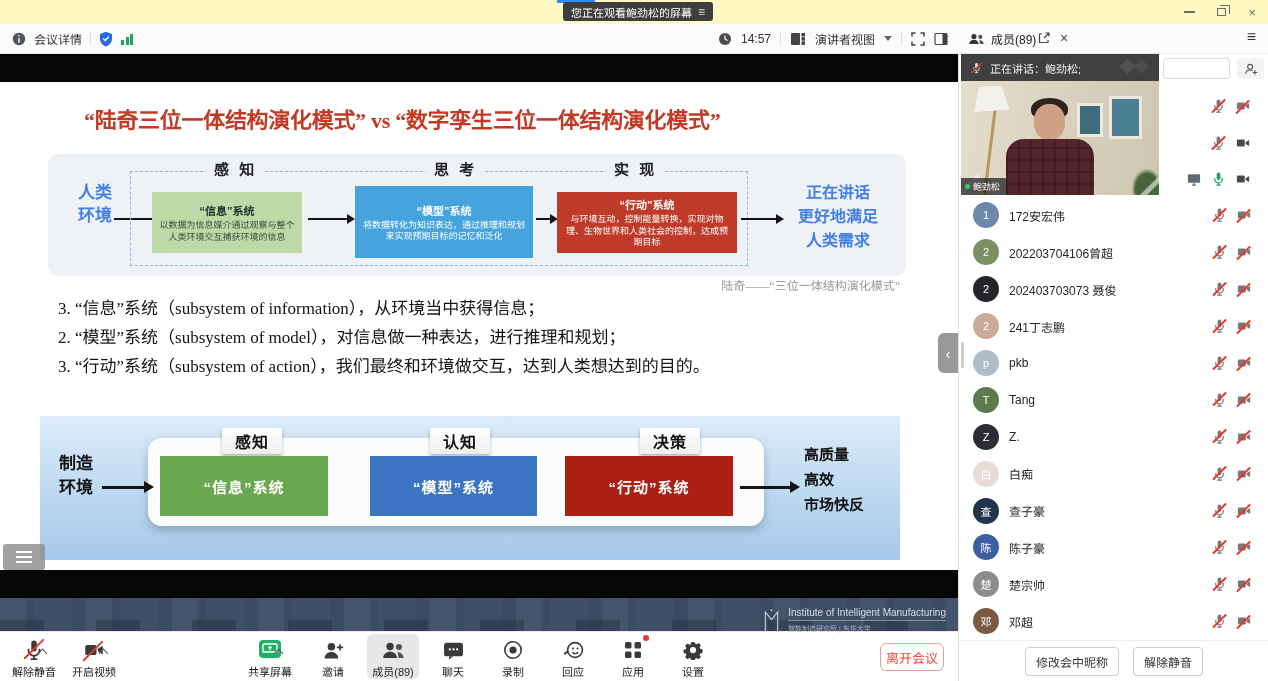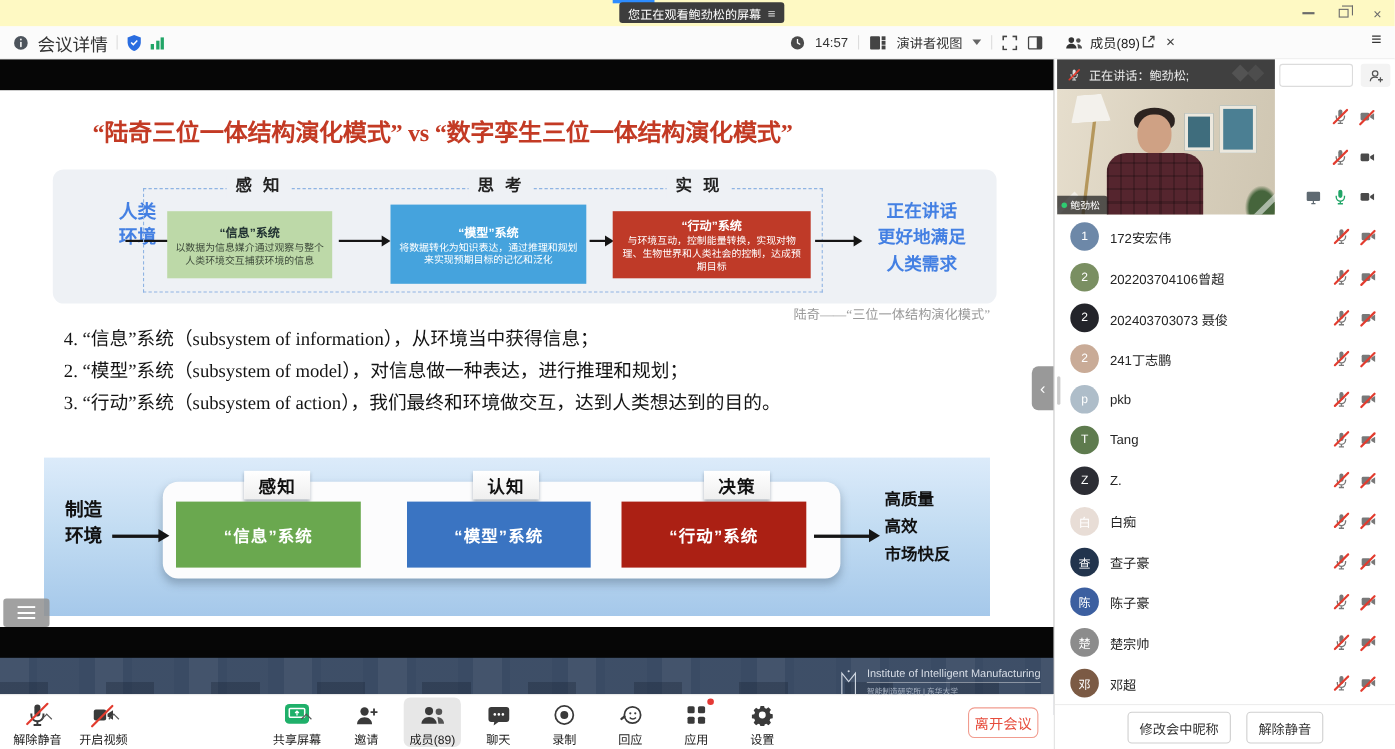--- a/index.html
+++ b/index.html
@@ -15,21 +15,21 @@
   .tooltip .menu-glyph{font-size:12px;color:#ddd}
   .win-controls{position:absolute;right:12px;top:0;height:24px;display:flex;align-items:center;gap:22px}
   .wc-min{width:11px;height:1.5px;background:#6b6b6b}
   .wc-max{width:9px;height:8px;border:1.2px solid #6b6b6b;position:relative}
   .wc-max::after{content:"";position:absolute;left:2px;top:-4px;width:9px;height:8px;border-top:1.2px solid #6b6b6b;border-right:1.2px solid #6b6b6b}
   .wc-close{font-size:13px;color:#6b6b6b;line-height:1}
 
   
   .appbar{position:absolute;left:0;top:24px;width:1268px;height:30px;background:#fbfbfb;border-bottom:1px solid #ececec}
   .appbar-left{position:absolute;left:12px;top:0;height:29px;display:flex;align-items:center;gap:8px}
-  .appbar-left .lbl{font-size:16px;color:#333}
+  .appbar-left .lbl{font-size:12px;color:#333}
   .vdiv{width:1px;height:13px;background:#ddd}
   .sigbars{display:flex;align-items:flex-end;gap:1.5px;height:12px}
   .sigbars i{width:3px;background:#21a567;display:block}
   .sb1{height:5px}.sb2{height:8px}.sb3{height:11px}
   .appbar-right{position:absolute;right:320px;top:0;height:29px;display:flex;align-items:center;gap:9px}
   .appbar-right .lbl{font-size:12px;color:#333}
   .caret-down{width:0;height:0;border-left:4px solid transparent;border-right:4px solid transparent;border-top:5px solid #666}
   .panelbar{position:absolute;left:958px;top:0;width:310px;height:29px}
   .panelbar .ph-left{position:absolute;left:10px;top:0;height:29px;display:flex;align-items:center;gap:6px}
   .panelbar .lbl{font-size:12px;color:#222}
@@ -38,21 +38,21 @@
   .ph-menu{position:absolute;right:12px;top:4px;font-size:16px;color:#333}
 
   
   .main{position:absolute;left:0;top:54px;width:958px;height:577px;background:#060606}
   .slide{position:absolute;left:0;top:28px;width:958px;height:488px;background:#fff}
   .s-title{position:absolute;left:84px;top:20px;width:850px;font-family:"Liberation Serif","DejaVu Serif",serif;
     font-size:22px;font-weight:bold;color:#c33a24;letter-spacing:-.3px;white-space:nowrap}
 
   
   .d1{position:absolute;left:48px;top:72px;width:858px;height:122px;background:#eef1f5;border-radius:10px}
-  .d1-env{position:absolute;left:30px;top:27px;width:64px;text-align:right;color:#4480e3;font-weight:bold;font-size:17px;line-height:23px}
+  .d1-env{position:absolute;left:30px;top:27px;width:64px;text-align:left;color:#4480e3;font-weight:bold;font-size:17px;line-height:23px}
   .d1-dash{position:absolute;left:82px;top:17px;width:618px;height:95px;border:1px dashed #8fb4e3}
   .d1-stage{position:absolute;top:6px;height:20px;padding:0 8px;background:#eef1f5;font-size:15px;font-weight:bold;color:#222;letter-spacing:3px;line-height:20px}
   .d1-box{position:absolute;display:flex;flex-direction:column;align-items:center;justify-content:center;text-align:center;padding:2px 5px}
   .d1-bt{font-size:11px;font-weight:bold;margin-bottom:2px}
   .d1-bd{font-size:9px;line-height:11.5px}
   .b-green{left:104px;top:38px;width:150px;height:61px;background:#bdd9a8;color:#233}
   .b-green .d1-bd{color:#3d4a3a}
   .b-blue{left:307px;top:32px;width:178px;height:72px;background:#45a3dd;color:#fff}
   .b-red{left:509px;top:38px;width:180px;height:61px;background:#bf3a28;color:#fff}
   .d1-out{position:absolute;left:737px;top:27px;width:106px;text-align:center;color:#4480e3;font-weight:bold;font-size:16px;line-height:24px}
@@ -267,21 +267,21 @@
       <div>正在讲话</div>
           <div>更好地满足</div>
           <div>人类需求</div>
         </div>
     </div>
 
     <div class="s-caption">陆奇——“三位一体结构演化模式”</div>
 
     <div class="s-list">
 
-    <div>4. “信息”系统（subsystem of information），从环境当中获得信息；</div>
+    <div>3. “信息”系统（subsystem of information），从环境当中获得信息；</div>
         <div>2. “模型”系统（subsystem of model），对信息做一种表达，进行推理和规划；</div>
         <div>3. “行动”系统（subsystem of action），我们最终和环境做交互，达到人类想达到的目的。</div>
       </div>
 
     <div class="d2">
       <div class="d2-card"></div>
       <span class="d2-tab" style="left:182px">感知</span>
       <span class="d2-tab" style="left:390px">认知</span>
       <span class="d2-tab" style="left:600px">决策</span>
       <div class="d2-box d2-g">“信息”系统</div>

